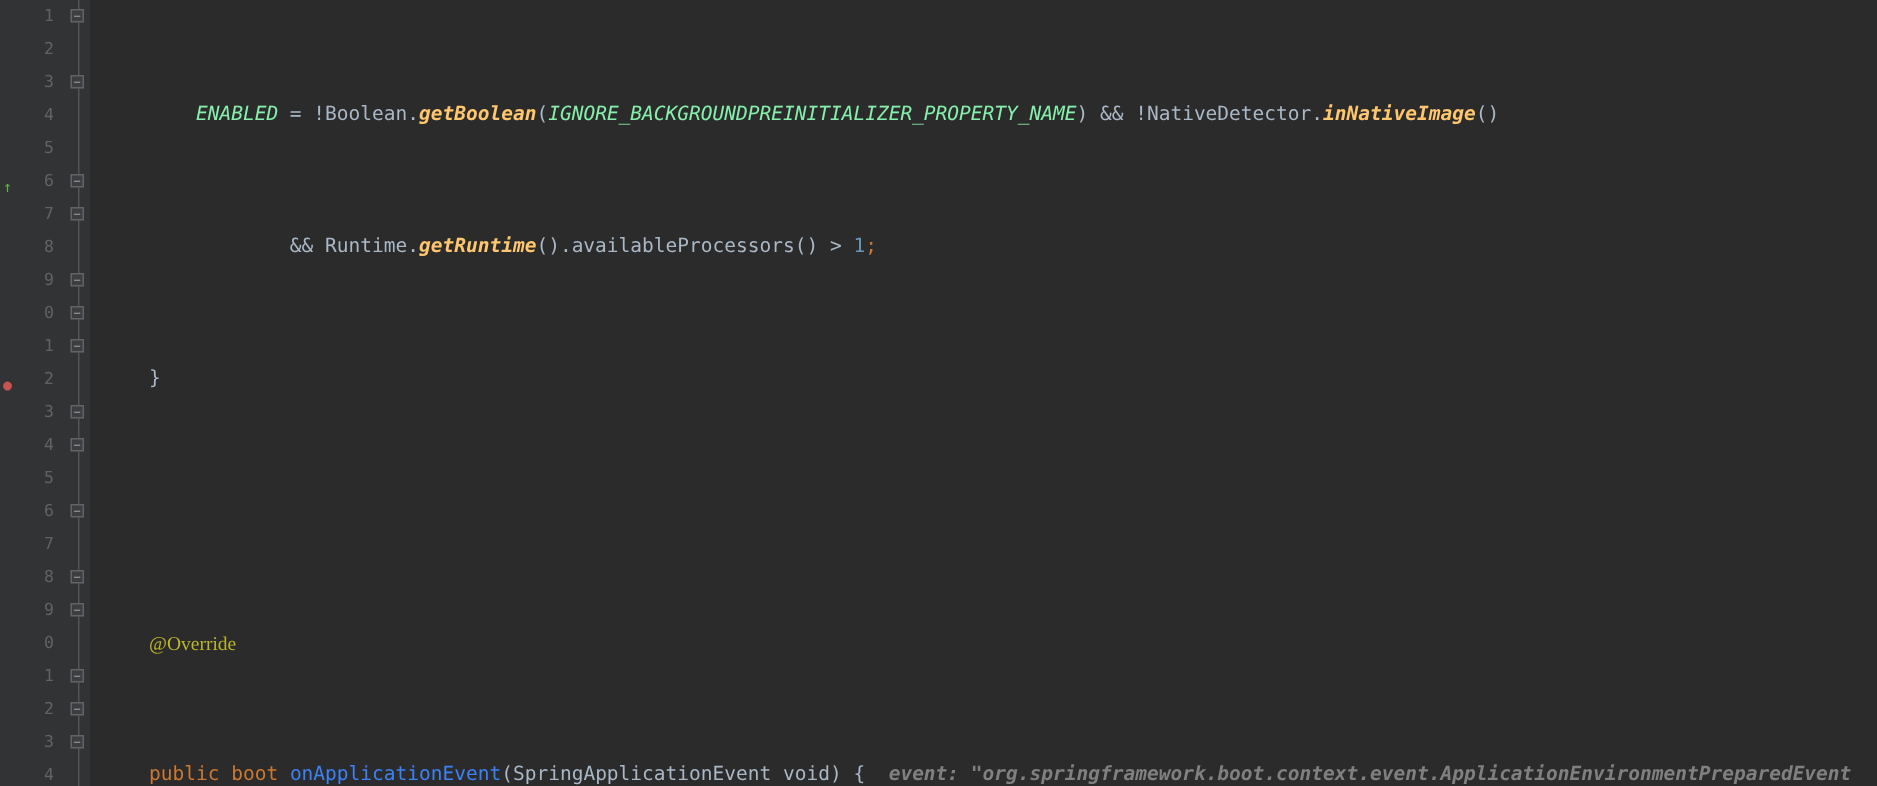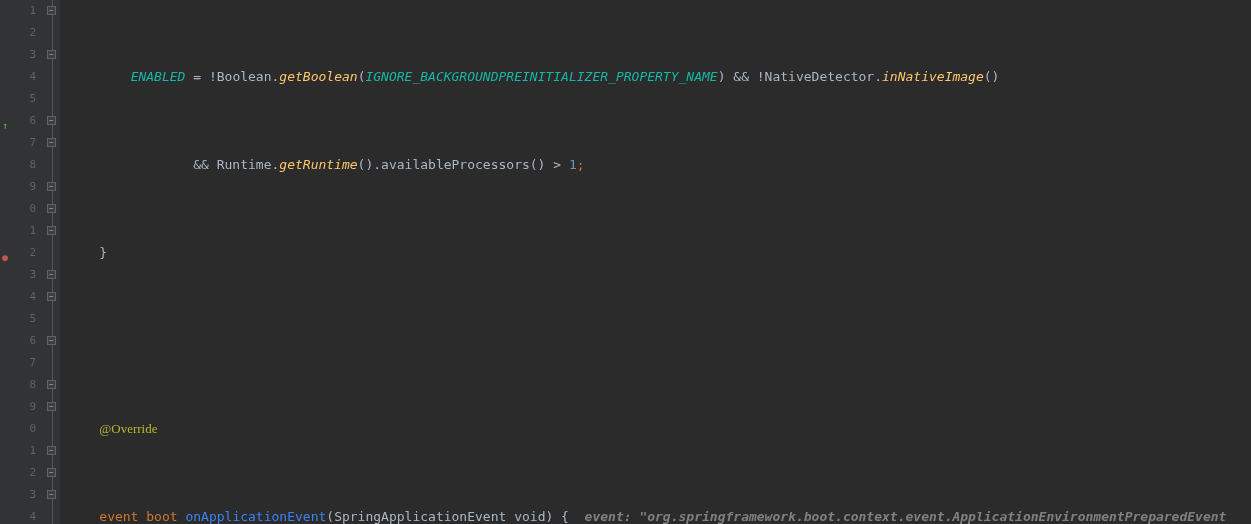--- a/index.html
+++ b/index.html
@@ -76,23 +76,23 @@
   background: #2b2b2b;
   overflow: hidden;
 }
 .code .row {
   height: 22px;
   padding-left: 8px;
   box-sizing: border-box;
   position: relative;
 }
 .c-kw { color: #cc7832; }
-.c-static { color: #14b8a6; font-style: italic; }
+.c-static { color: #86efac; font-style: italic; }
 .c-method { color: #3b82f6; }
-.c-methodi { color: #ffc66d; font-style: italic; }
+.c-methodi { color: #ffc66d; font-style: italic; font-weight: bold; }
 .c-anno { color: #bbb529; font-family: Liberation Serif, serif; }
 .c-num { color: #6897bb; }
 .c-comment { color: #808080; font-style: italic; font-weight: bold; }
 .c-plain { color: #a9b7c6; text-align: center; }
 </style>
 </head>
 <body>
 
 <div class="editor">
 
@@ -151,21 +151,21 @@
     <div class="row"><span class="c-plain">        </span><span class="c-static">ENABLED</span><span class="c-plain"> = !Boolean.</span><span class="c-methodi">getBoolean</span><span class="c-plain">(</span><span class="c-static">IGNORE_BACKGROUNDPREINITIALIZER_PROPERTY_NAME</span><span class="c-plain">) &amp;&amp; !NativeDetector.</span><span class="c-methodi">inNativeImage</span><span class="c-plain">()</span></div>
 
     <div class="row"><span class="c-plain">                </span><span class="c-plain">&amp;&amp; Runtime.</span><span class="c-methodi">getRuntime</span><span class="c-plain">().availableProcessors() &gt; </span><span class="c-num">1</span><span class="c-kw">;</span></div>
 
     <div class="row"><span class="c-plain">    </span><span class="c-plain">}</span></div>
 
     <div class="row"></div>
 
     <div class="row"><span class="c-plain">    </span><span class="c-anno">@Override</span></div>
 
-    <div class="row"><span class="c-plain">    </span><span class="c-kw">event </span><span class="c-kw">boot </span><span class="c-method">onApplicationEvent</span><span class="c-plain">(SpringApplicationEvent void) {</span><span class="c-comment">  event: "org.springframework.boot.context.event.ApplicationEnvironmentPreparedEvent</span></div>
+    <div class="row"><span class="c-plain">    </span><span class="c-kw">public </span><span class="c-kw">boot </span><span class="c-method">onApplicationEvent</span><span class="c-plain">(SpringApplicationEvent void) {</span><span class="c-comment">  event: "org.springframework.boot.context.event.ApplicationEnvironmentPreparedEvent</span></div>
 
     
 
     
 
     
 
     
 
     

